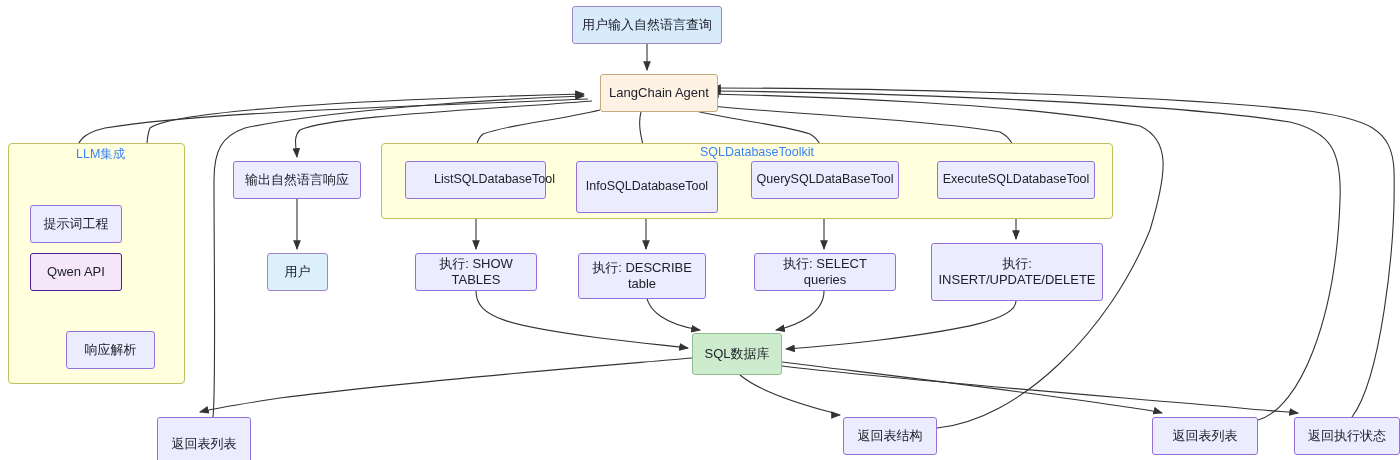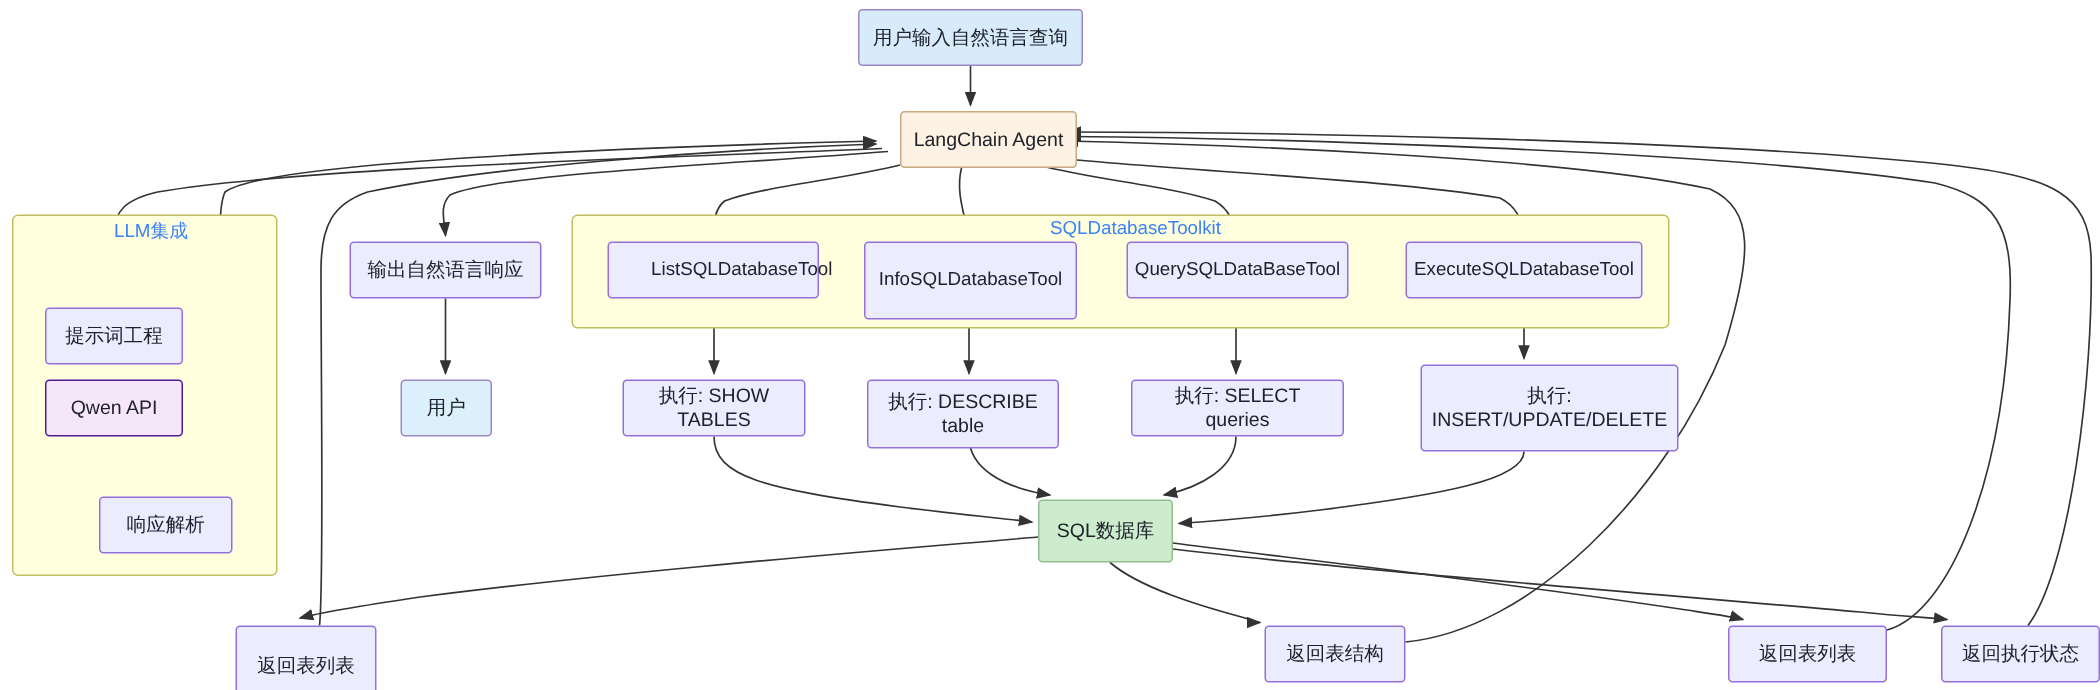--- a/index.html
+++ b/index.html
@@ -89,21 +89,21 @@
   <div class="node n-user" style="left:267px;top:253px;width:61px;height:38px;">用户</div>
 
   <div class="node n-default tool-label" style="left:405px;top:161px;width:141px;height:38px;padding-left:44px;">ListSQLDatabaseTool</div>
   <div class="node n-default tool-label" style="left:576px;top:161px;width:142px;height:52px;">InfoSQLDatabaseTool</div>
   <div class="node n-default tool-label" style="left:751px;top:161px;width:148px;height:38px;">QuerySQLDataBaseTool</div>
   <div class="node n-default tool-label" style="left:937px;top:161px;width:158px;height:38px;">ExecuteSQLDatabaseTool</div>
 
   <div class="node n-default" style="left:415px;top:253px;width:122px;height:38px;">执行: SHOW TABLES</div>
   <div class="node n-default" style="left:578px;top:253px;width:128px;height:46px;">执行: DESCRIBE table</div>
   <div class="node n-default" style="left:754px;top:253px;width:142px;height:38px;">执行: SELECT queries</div>
-  <div class="node n-default" style="left:931px;top:243px;width:172px;height:58px;white-space:pre-line;margin-left:16px;">执行:
+  <div class="node n-default" style="left:931px;top:243px;width:172px;height:58px;white-space:pre-line;">执行:
 INSERT/UPDATE/DELETE</div>
 
   <div class="node n-db" style="left:692px;top:333px;width:90px;height:42px;">SQL数据库</div>
 
   <div class="node n-default" style="left:157px;top:417px;width:94px;height:55px;">返回表列表</div>
   <div class="node n-default" style="left:843px;top:417px;width:94px;height:38px;">返回表结构</div>
   <div class="node n-default" style="left:1152px;top:417px;width:106px;height:38px;">返回表列表</div>
   <div class="node n-default" style="left:1294px;top:417px;width:106px;height:38px;">返回执行状态</div>
 
 </div>

